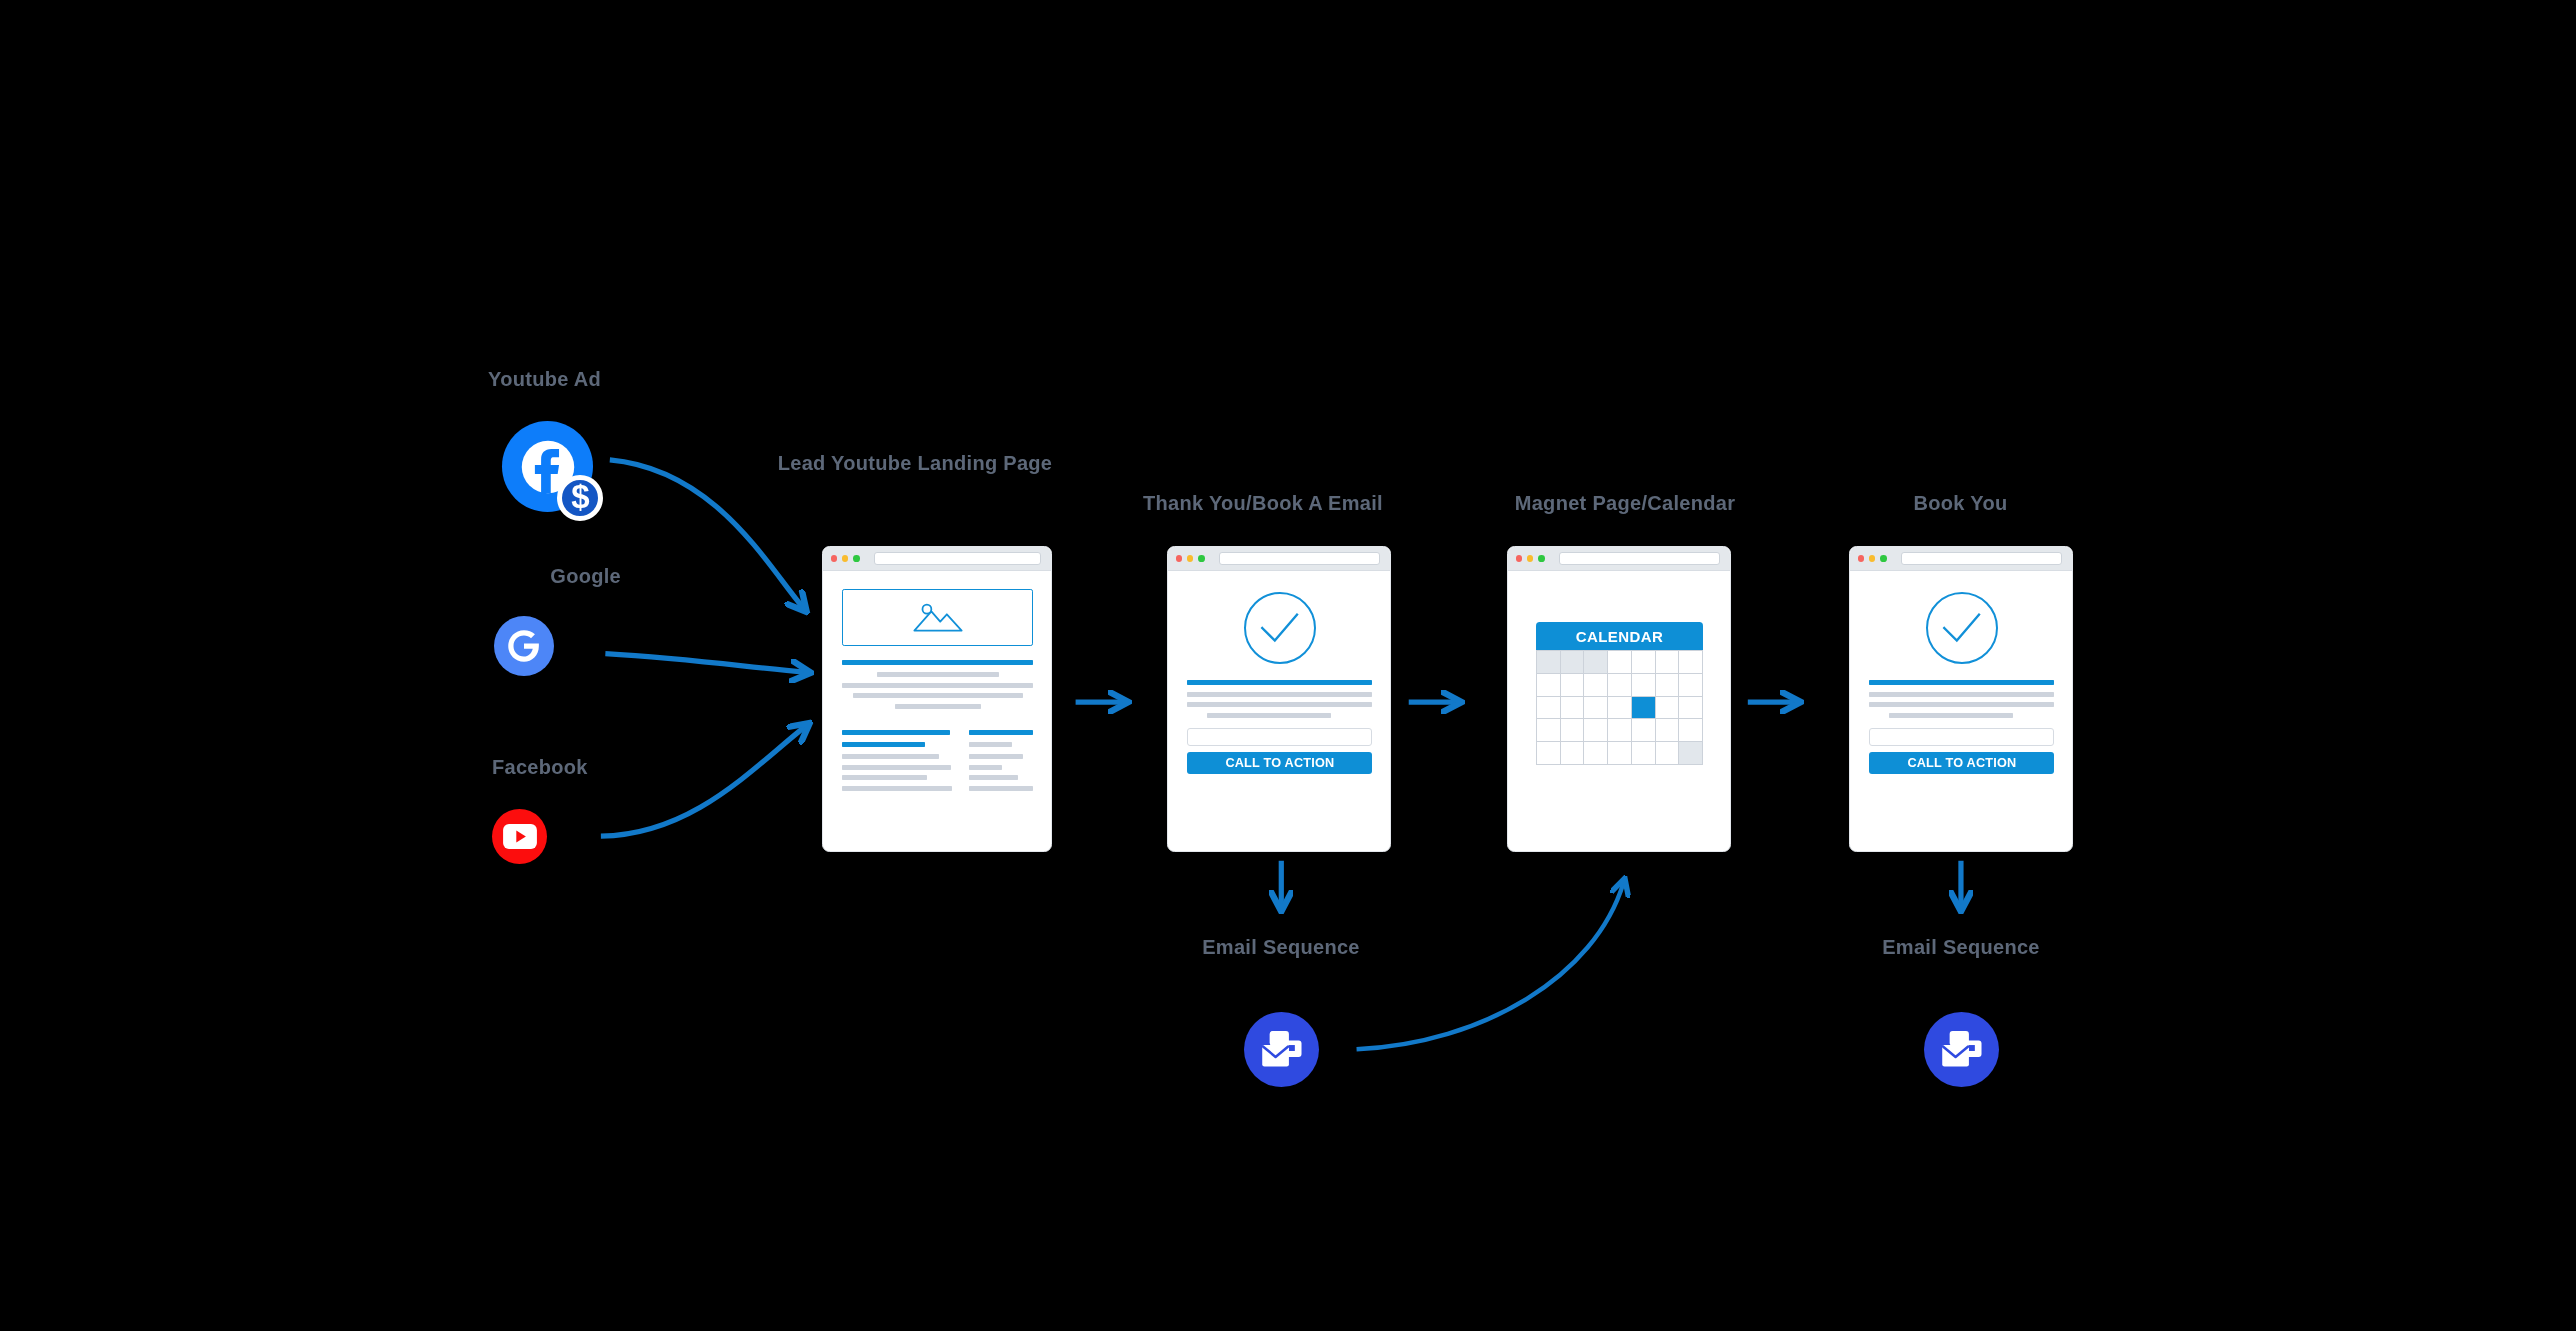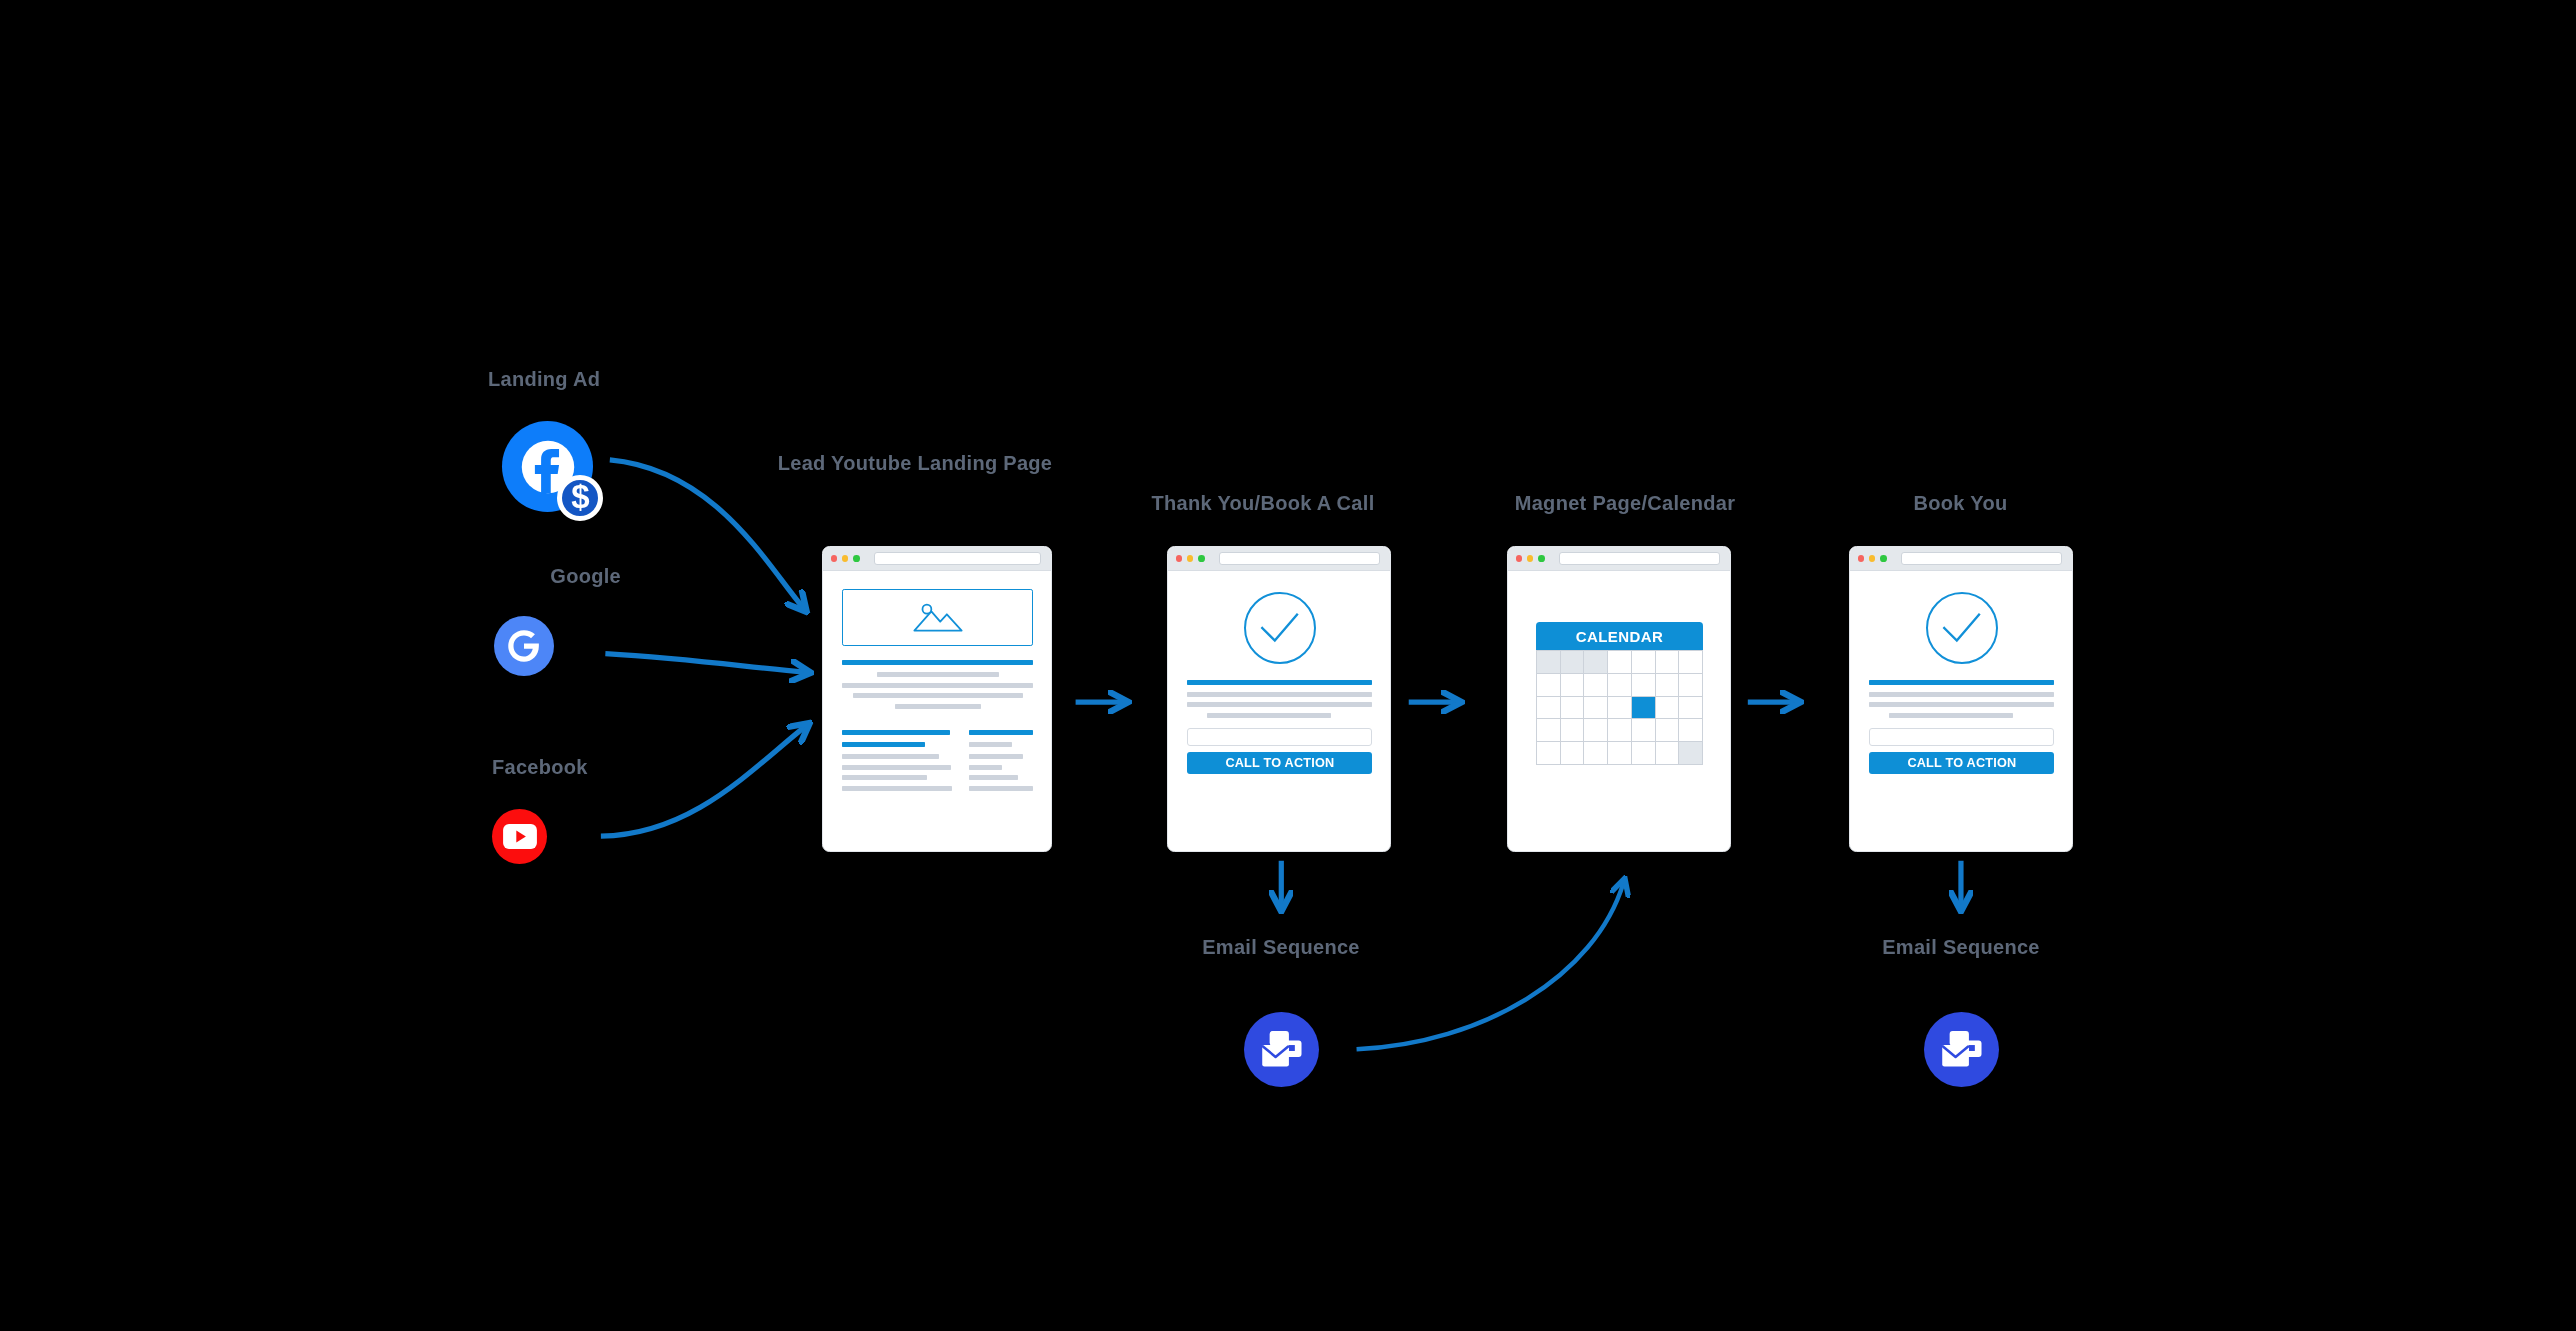--- a/index.html
+++ b/index.html
@@ -201,21 +201,21 @@
 
     <path d="M 2345 942 L 2408 942" fill="none" stroke="#1279c9" stroke-width="7" marker-end="url(#ah)"></path>
 
     <path d="M 1719 1155 L 1719 1215" fill="none" stroke="#1279c9" stroke-width="7" marker-end="url(#ah)"></path>
 
     <path d="M 2631 1155 L 2631 1215" fill="none" stroke="#1279c9" stroke-width="7" marker-end="url(#ah)"></path>
 
     <path d="M 1820 1408 C 1990 1400 2140 1310 2178 1185" fill="none" stroke="#1279c9" stroke-width="6" marker-end="url(#ah)"></path>
   </svg>
 
-  <div class="caption" style="left:488px; top:367px; width:142px; text-align:left;">Landing Ad</div>
+  <div class="caption" style="left:488px; top:367px; width:142px; text-align:left;">Youtube Ad</div>
 
   <div class="abs" style="left:502px; top:421px;">
     <div class="fb-circle">
       <svg class="fb-glyph" viewBox="0 0 100 100">
         <circle cx="50" cy="50" r="38" fill="#ffffff"></circle>
         <path d="M57 36 h9 v-12 h-11 c-10 0 -15 6 -15 15 v8 h-9 v13 h9 v28 h14 v-28 h10 l2 -13 h-12 v-6 c0 -3 1 -5 3 -5 z" fill="#0d7dfa"></path>
       </svg>
       <div class="dollar-badge">
         <span>$</span>
       </div>
@@ -275,21 +275,21 @@
 
       <div class="ln blue abs" style="left:146px; top:159px; width:64px; height:5.2px;"></div>
       <div class="ln grey abs" style="left:146px; top:171px; width:43px; height:4.5px;"></div>
       <div class="ln grey abs" style="left:146px; top:183px; width:54px; height:4.5px;"></div>
       <div class="ln grey abs" style="left:146px; top:194px; width:33px; height:4.5px;"></div>
       <div class="ln grey abs" style="left:146px; top:204px; width:49px; height:4.5px;"></div>
       <div class="ln grey abs" style="left:146px; top:215px; width:64px; height:4.5px;"></div>
     </div>
   </div>
 
-  <div class="caption" style="left:1114px; top:491px; width:298px;">Thank You/Book A Call</div>
+  <div class="caption" style="left:1114px; top:491px; width:298px;">Thank You/Book A Email</div>
 
   <div class="browser" style="left:1167px; top:546px; width:224px; height:306px;">
     <div class="browser-bar">
       <span class="dot r"></span>
       <span class="dot y"></span>
       <span class="dot g"></span>
       <span class="urlbar"></span>
     </div>
     <div class="browser-body">
       <div class="check-circle abs" style="left:76px; top:21px; width:72px; height:72px;">

